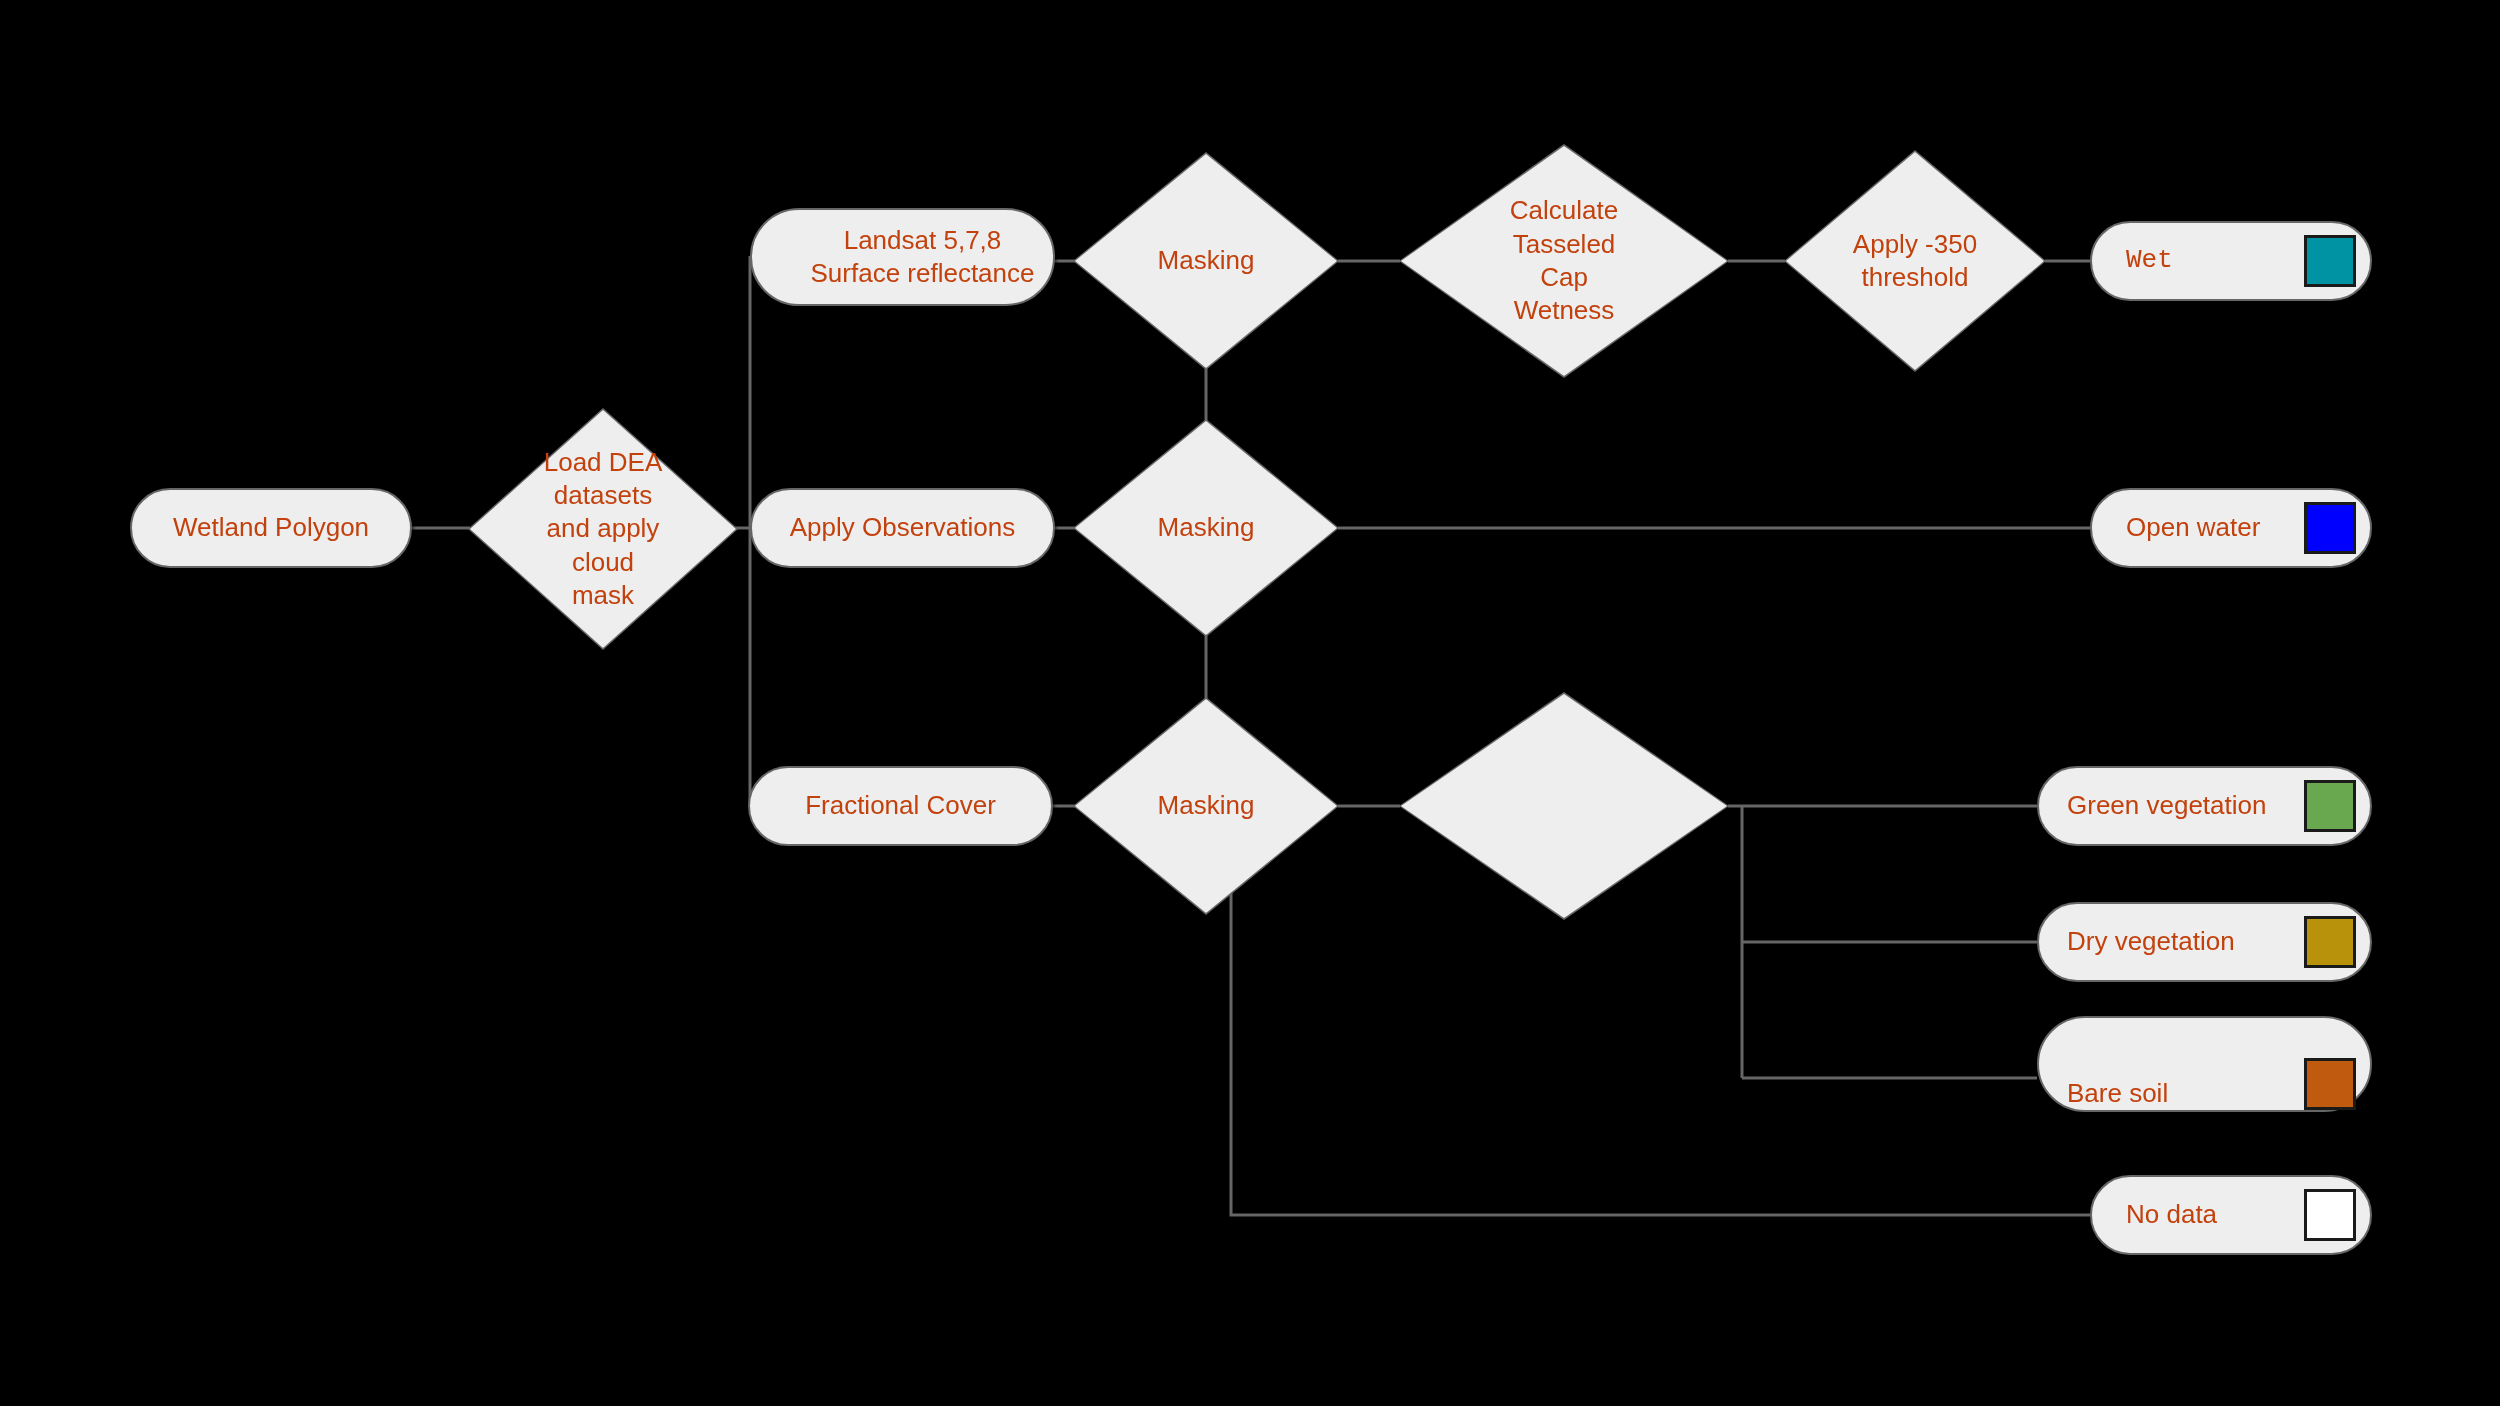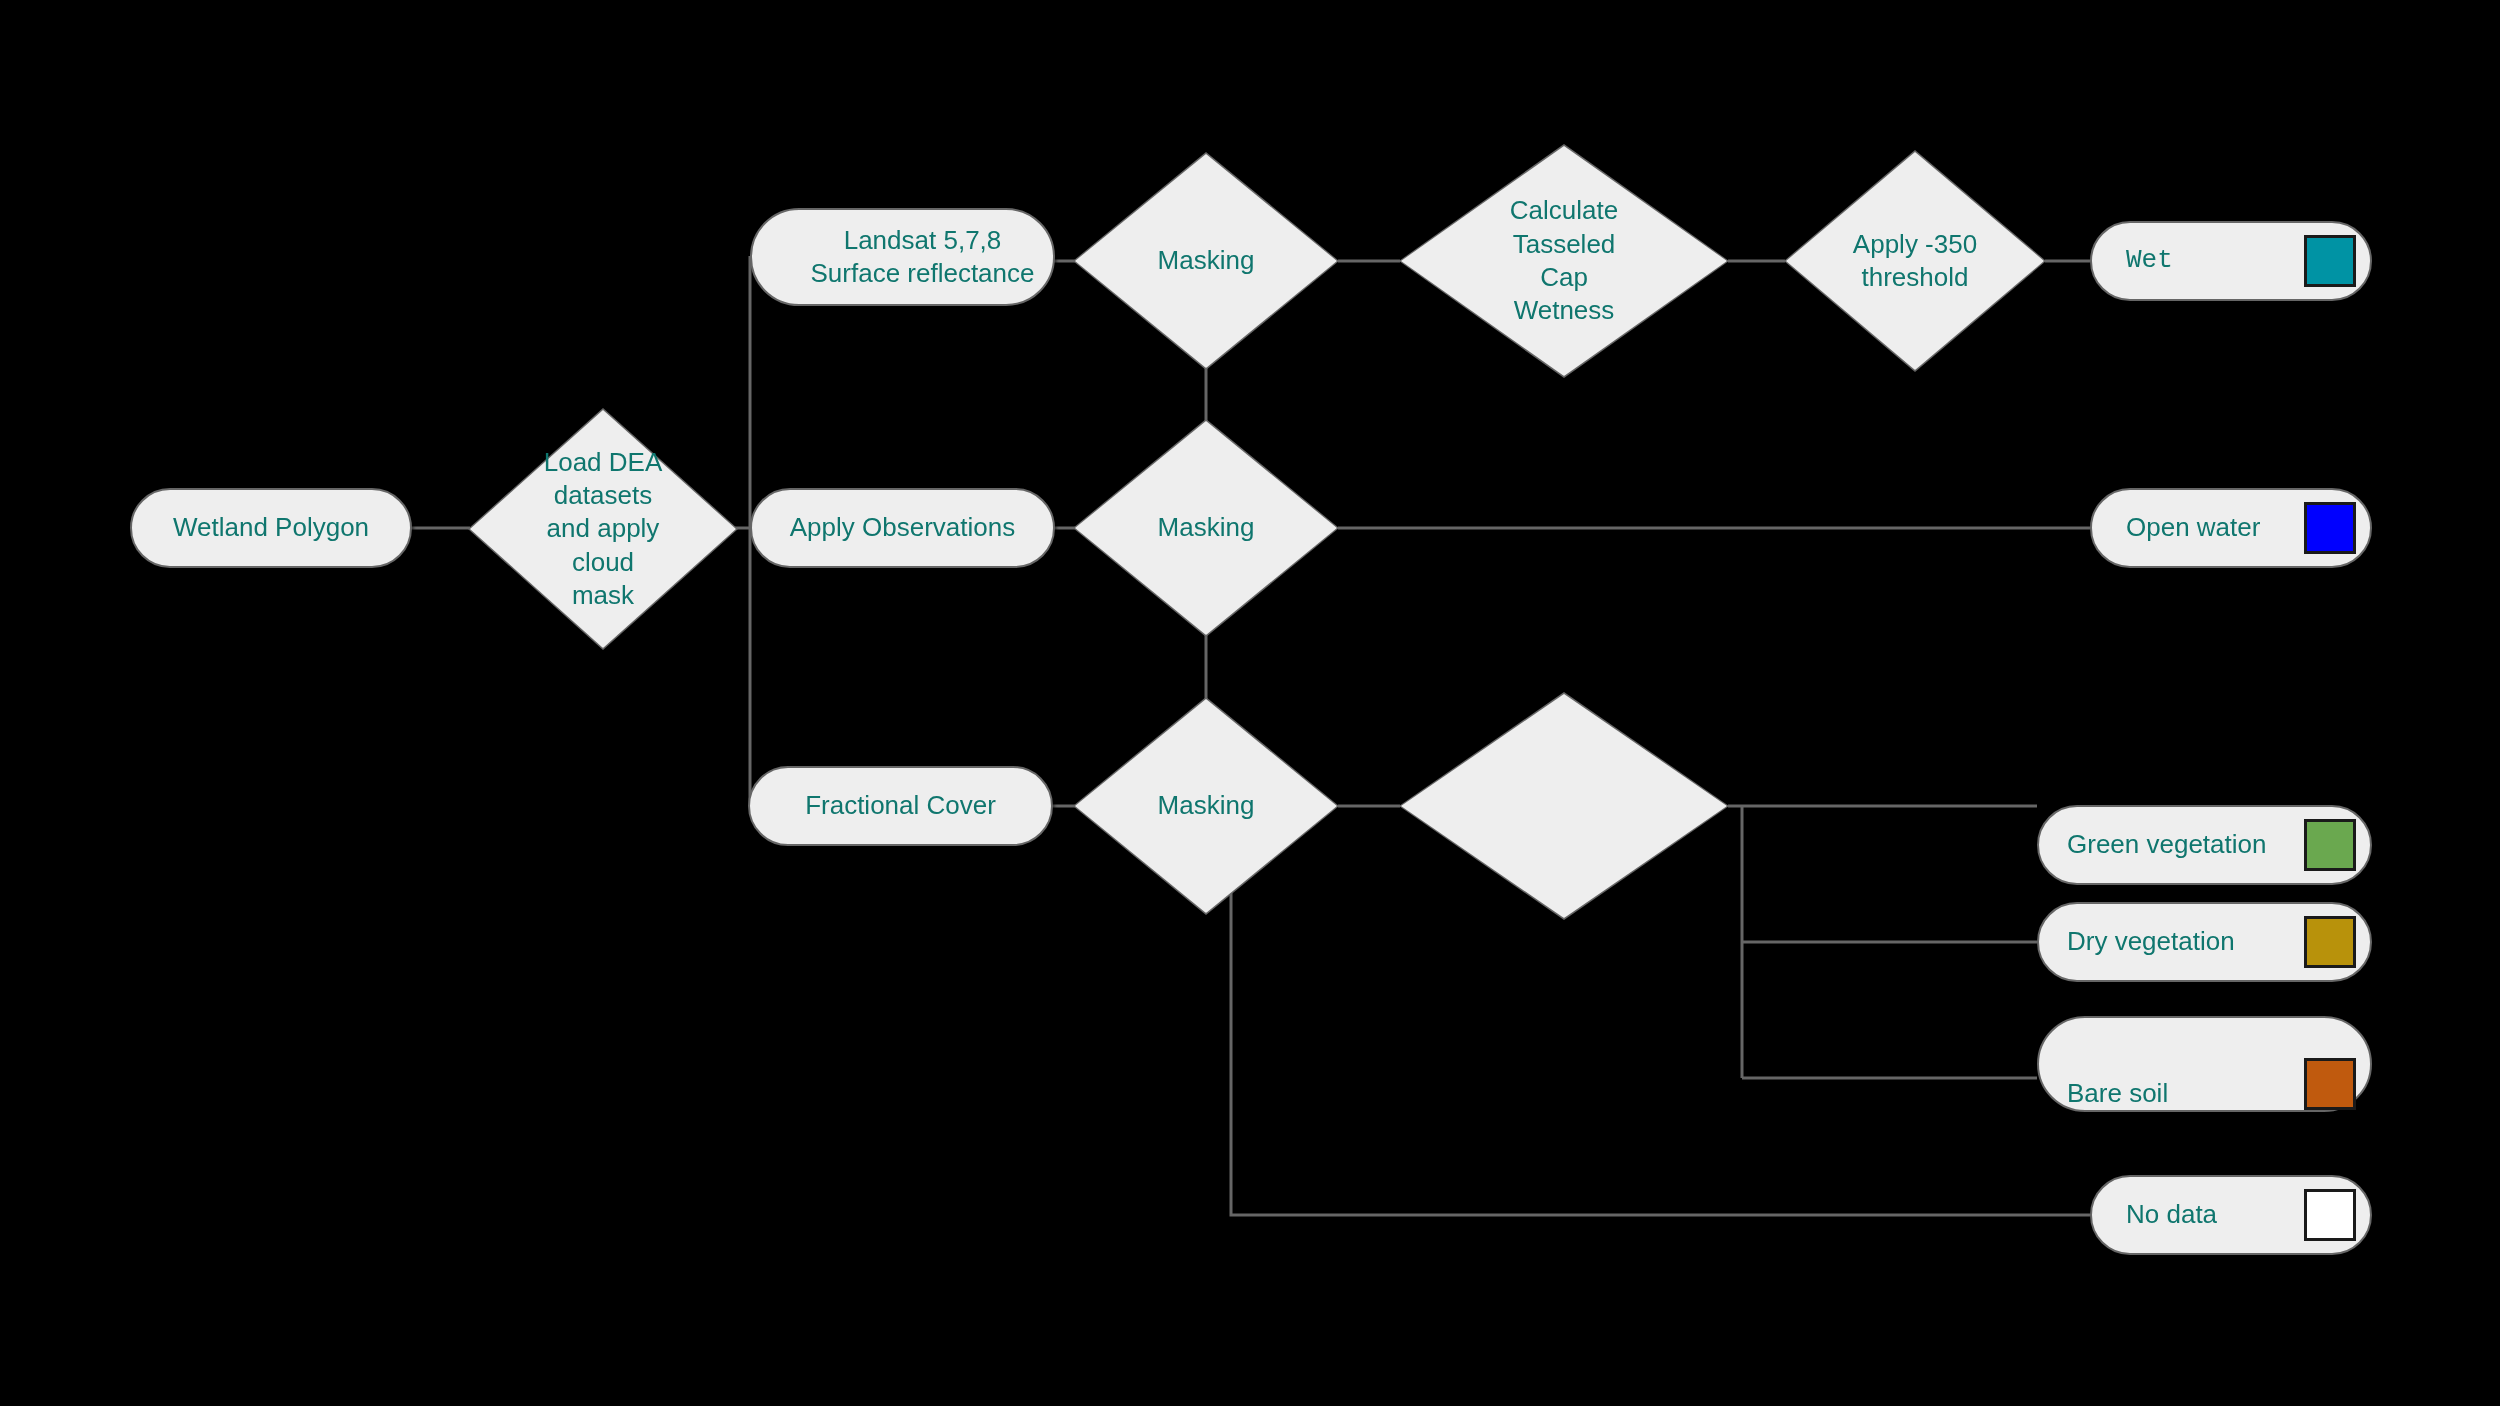--- a/index.html
+++ b/index.html
@@ -22,21 +22,21 @@
     width: 2500px;
     height: 1406px;
     pointer-events: none;
   }
   .node {
     position: absolute;
     box-sizing: border-box;
     display: flex;
     align-items: center;
     justify-content: center;
-    color: #0f766e;
+    color: #c2410c;
     text-align: center;
     line-height: 1.28;
   }
   
   .pill {
     background: #EEEEEE;
     border: 2px solid #666666;
     border-radius: 999px;
     box-shadow: 2px 2px 3px rgba(0,0,0,0.55);
     font-size: 26px;
@@ -210,21 +210,21 @@
   <div class="node pill legend" style="left:2090px; top:221px; width:282px; height:80px;font-family:Liberation Mono, monospace;">
     <span class="legend-text">Wet</span>
     <span class="swatch" style="background:#0093A4;"></span>
   </div>
 
   <div class="node pill legend" style="left:2090px; top:488px; width:282px; height:80px;">
     <span class="legend-text">Open water</span>
     <span class="swatch" style="background:#0000FF;"></span>
   </div>
 
-  <div class="node pill legend" style="left:2037px; top:766px; width:335px; height:80px; padding-left:28px;margin-top:39px;">
+  <div class="node pill legend" style="left:2037px; top:766px; width:335px; height:80px; padding-left:28px;">
     <span class="legend-text">Green vegetation</span>
     <span class="swatch" style="background:#6AA84F;"></span>
   </div>
 
   <div class="node pill legend" style="left:2037px; top:902px; width:335px; height:80px; padding-left:28px;">
     <span class="legend-text">Dry vegetation</span>
     <span class="swatch" style="background:#B8920B;"></span>
   </div>
 
   <div class="node pill legend" style="left:2037px; top:1016px; width:335px; height:96px; padding-left:28px;align-items:flex-end;">

